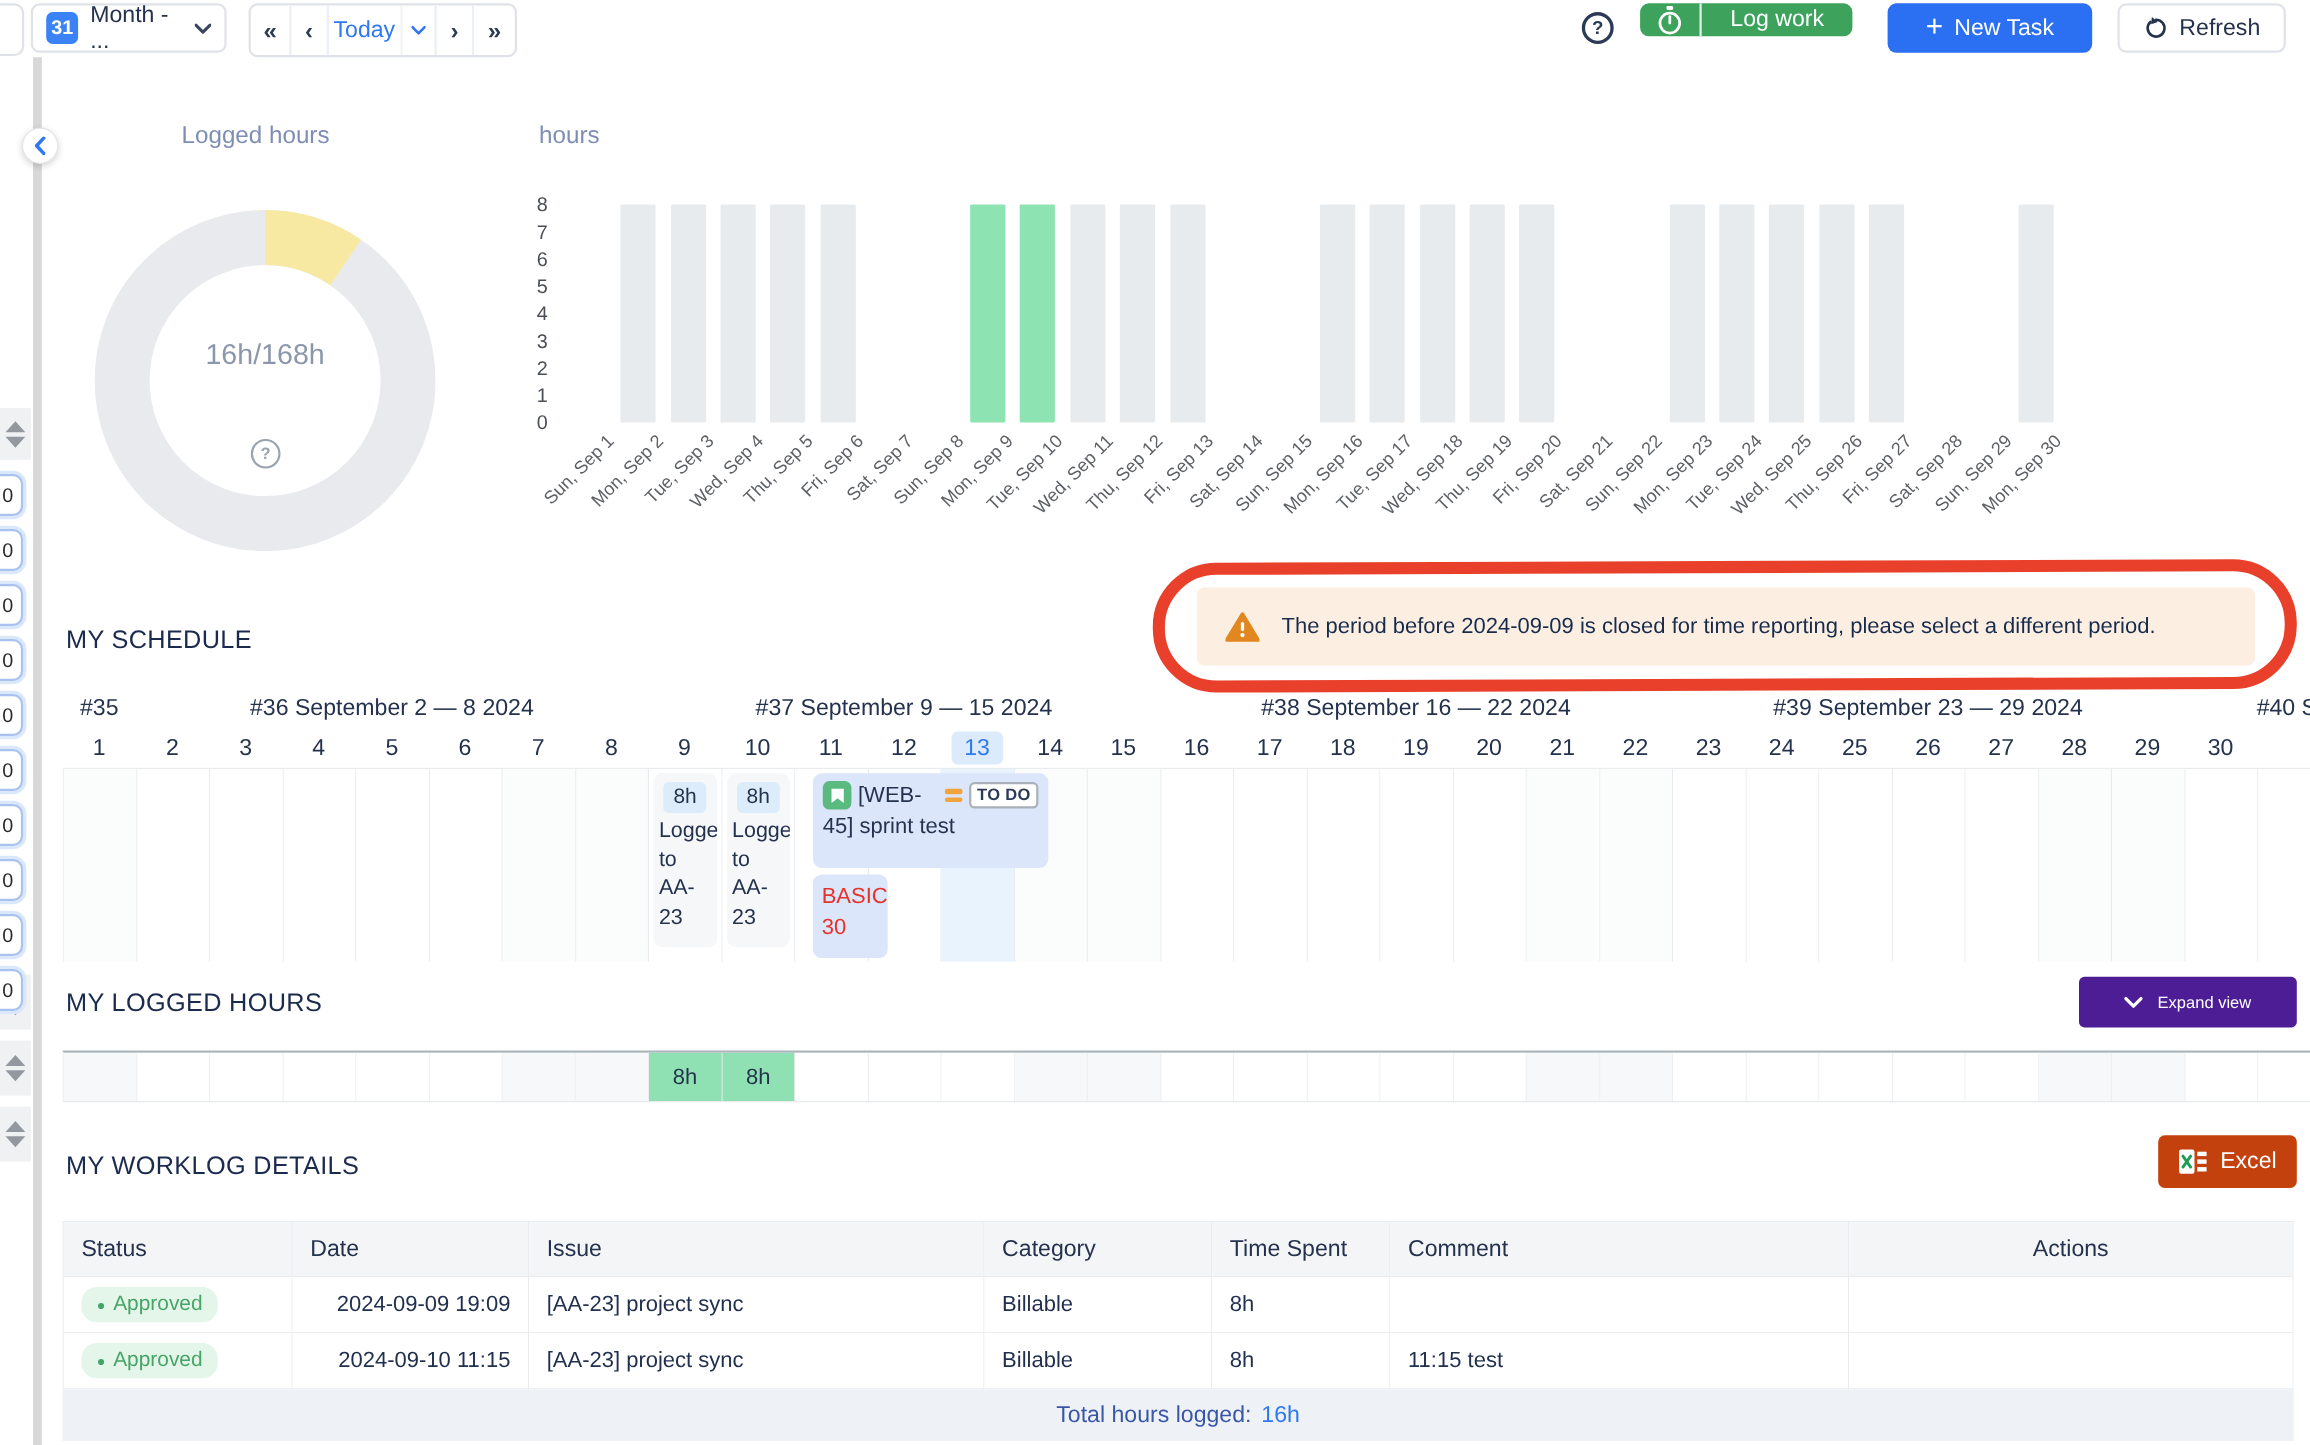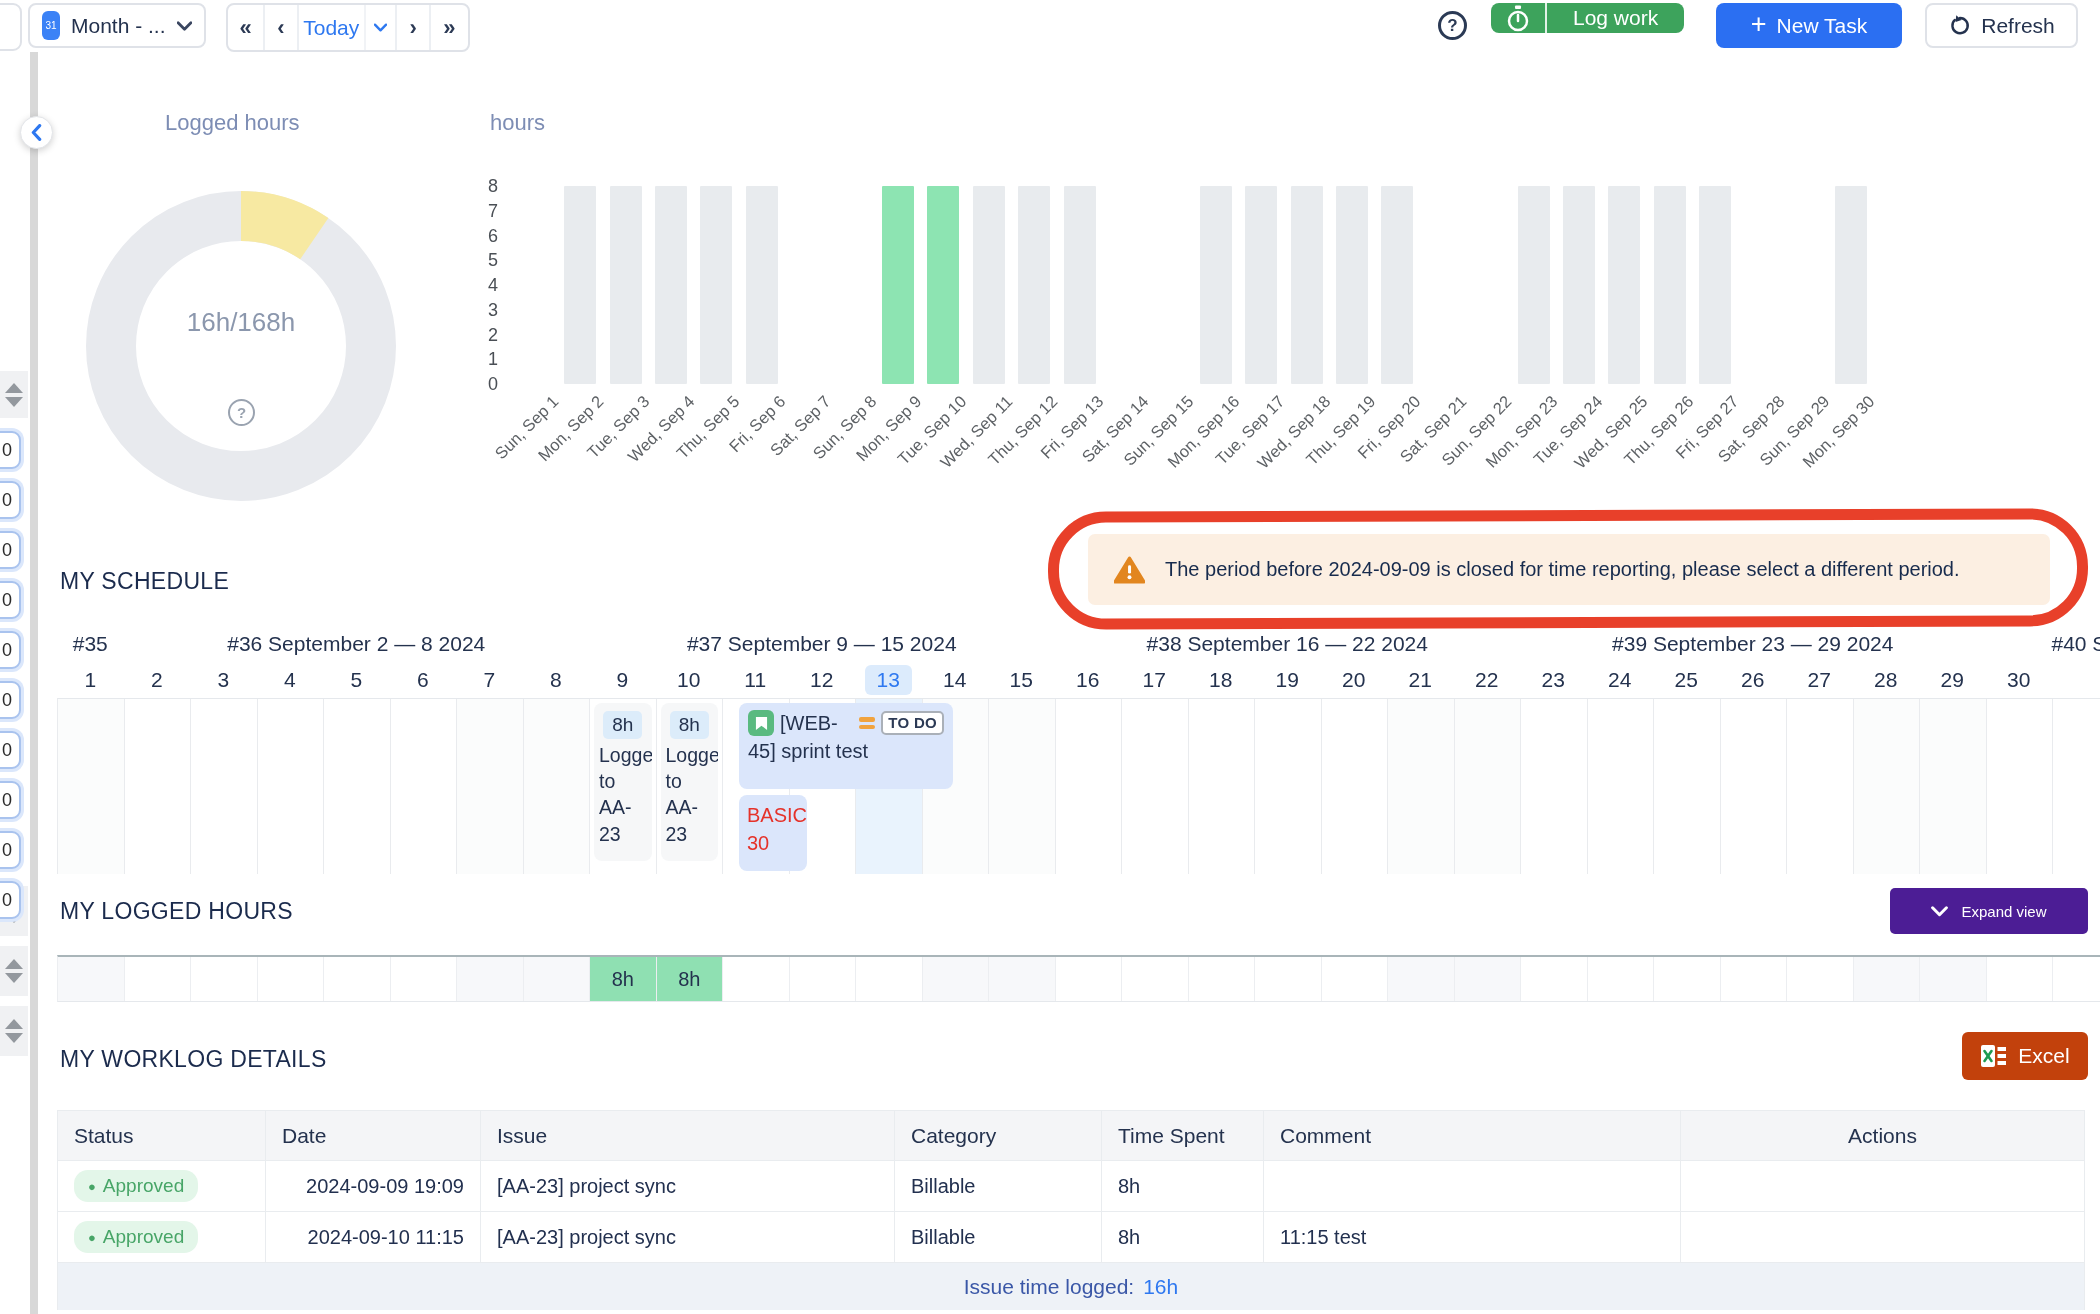--- a/index.html
+++ b/index.html
@@ -3,21 +3,21 @@
 <meta charset="utf-8">
 <style>
   html,body{margin:0;padding:0;background:#fff;}
   #app{position:relative;width:2100px;height:1314px;background:#fff;overflow:hidden;
        font-family:"Liberation Sans","DejaVu Sans",sans-serif;color:#22304f;}
   .abs{position:absolute;}
   
   .edge-box{position:absolute;left:-12px;top:3px;width:30px;height:44px;border:2px solid #dfe2e8;border-radius:9px;background:#fff;}
   .btn{display:flex;align-items:center;justify-content:center;border-radius:8px;font-size:21px;box-sizing:border-box;}
   .period-dd{position:absolute;left:28px;top:3px;width:178px;height:45px;background:#fff;border:2px solid #dfe2e8;gap:11px;padding:0 12px;justify-content:flex-start;}
-  .cal-icon{width:18px;height:29px;background:#3b82f6;border-radius:6px;color:#fff;font-size:10px;font-weight:normal;display:flex;align-items:center;justify-content:center;flex:none;}
+  .cal-icon{width:29px;height:29px;background:#3b82f6;border-radius:6px;color:#fff;font-size:18px;font-weight:bold;display:flex;align-items:center;justify-content:center;flex:none;}
   .dd-label{font-weight:500;color:#24324e;flex:1;}
   .nav-group{position:absolute;left:226px;top:3px;height:45px;width:240px;background:#fff;border:2px solid #dfe2e8;border-radius:8px;display:flex;overflow:hidden;}
   .nav-seg{display:flex;align-items:center;justify-content:center;font-size:22px;font-weight:600;color:#2c3a55;border-left:2px solid #eceff3;}
   .nav-seg:first-child{border-left:none;}
   .nav-today{color:#2e78f0;font-weight:500;font-size:21px;}
   .icon-help{position:absolute;left:1438px;top:11px;width:29px;height:29px;border:3px solid #2b3a55;border-radius:50%;display:flex;align-items:center;justify-content:center;font-size:17px;font-weight:bold;color:#2b3a55;box-sizing:border-box;background:#fff;}
   .logwork{position:absolute;left:1491px;top:3px;height:30px;background:#3da35c;border-radius:8px;display:flex;overflow:hidden;color:#fff;justify-content:center;}
   .logwork .timer-seg{width:54px;display:flex;align-items:center;justify-content:center;border-right:2px solid rgba(255,255,255,.85);}
   .logwork .lw-label{padding:0 26px;display:flex;align-items:center;font-size:21px;font-weight:500;}
   .newtask{position:absolute;left:1716px;top:3px;width:186px;height:45px;background:#2b6ff2;color:#fff;font-weight:500;gap:10px;}
@@ -447,18 +447,18 @@
           </span>
         </div>
         <div class="wl-cell right">2024-09-10 11:15</div>
         <div class="wl-cell">[AA-23] project sync</div>
         <div class="wl-cell">Billable</div>
         <div class="wl-cell">8h</div>
         <div class="wl-cell">11:15 test</div>
         <div class="wl-cell lastcol"></div>
       </div>
     <div id="wl-footer">
-      <span class="tl-label">Issue time logged:</span>
+      <span class="tl-label">Total hours logged:</span>
       <span class="tl-value">16h</span>
     </div>
   </div>
 
 </div>
 
 </body></html>

